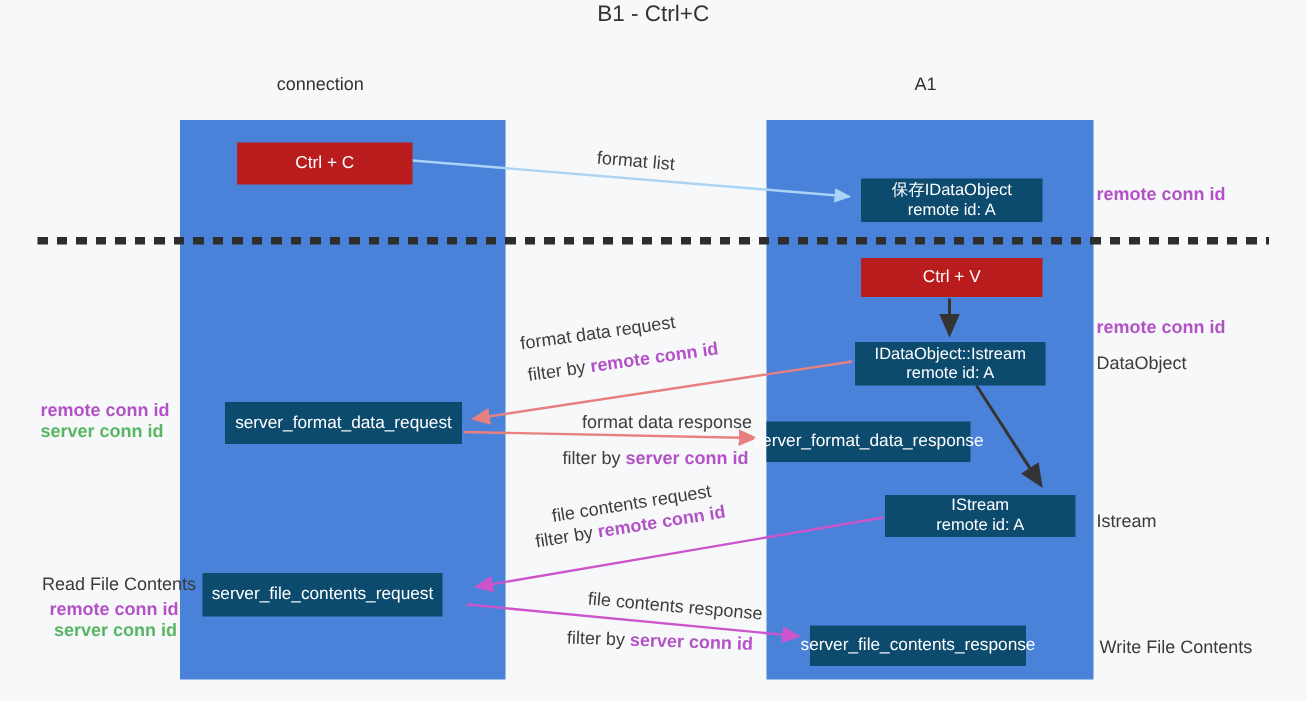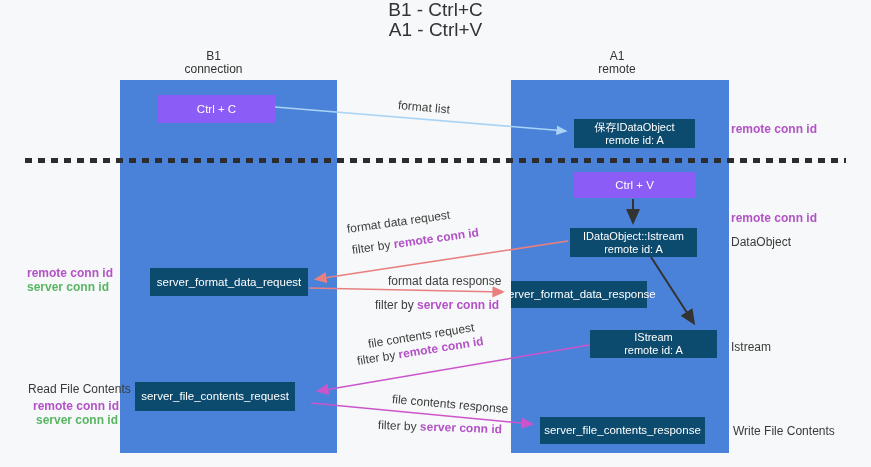--- a/index.html
+++ b/index.html
@@ -7,62 +7,59 @@
   body {
     position:relative;
     background:#f7f8f9;
     font-family:"Liberation Sans", sans-serif;
     color:#3c3c3c;
     overflow:hidden;
   }
   .abs { position:absolute; }
   .title {
     left:0; right:0; top:7; text-align:center;
-    font-size:19px; color:#333; line-height:20px;
+    font-size:15px; color:#333; line-height:20px;
   }
   .col-header {
     text-align:center; font-size:12px; color:#333; line-height:13px; top:50px;
   }
   .lane {
     top:80px; height:373px; background:#4a82d9;
   }
   .lane-left { left:120px; width:217px; }
   .lane-right { left:511px; width:218px; }
   .dashline {
     left:25px; top:158px; width:821px; height:5px; z-index:5;
     background:repeating-linear-gradient(90deg,#2d2d2d 0 7px,transparent 7px 13px);
   }
   .box {
     display:flex; flex-direction:column; align-items:center; justify-content:center;
     color:#fff; text-align:center; font-size:11.5px; line-height:13px; z-index:4;
   }
-  .box.green { background:#8b5cf6; }
+  .box.green { background:#b91c1c; }
   .box.orange { background:#0c4a6e; }
   svg.arrows { left:0; top:0; z-index:3; pointer-events:none; }
   .flow-label { font-size:12px; color:#3d3d3d; white-space:nowrap; z-index:6; transform-origin:left center; }
   .hl-purple { color:#b352c7; font-weight:bold; }
   .hl-green  { color:#58b663; font-weight:bold; }
   .side-label { font-size:12px; white-space:nowrap; z-index:6; }
   .side-label.plain { color:#3a3a3a; }
 </style>
 </head>
 <body>
 
 <div class="abs title">
   <div>B1 - Ctrl+C</div>
-  <div>A1 - Ctrl+V</div>
 </div>
 
 <div class="abs col-header" style="left:105px;width:217px;">
-  <div>B1</div>
   <div>connection</div>
 </div>
 <div class="abs col-header" style="left:509px;width:216px;">
   <div>A1</div>
-  <div>remote</div>
 </div>
 
 <div class="abs lane lane-left"></div>
 <div class="abs lane lane-right"></div>
 
 <div class="abs dashline"></div>
 
 <svg class="abs arrows" width="871" height="467" viewBox="0 0 871 467">
   <defs>
     <marker id="ah-blue" markerWidth="9" markerHeight="8" refX="6" refY="3" orient="auto">
@@ -115,21 +112,21 @@
 
 <div class="abs box orange" style="left:590px;top:330px;width:127px;height:28px;font-size:11px;">
   <div>IStream</div>
   <div>remote id: A</div>
 </div>
 
 <div class="abs box orange" style="left:135px;top:382px;width:160px;height:29px;">
   <div>server_file_contents_request</div>
 </div>
 
-<div class="abs box orange" style="left:540px;top:417px;width:165px;height:27px;">
+<div class="abs box orange" style="left:540px;top:417px;width:144px;height:27px;">
   <div>server_file_contents_response</div>
 </div>
 
 <div class="abs flow-label" style="left:398px;top:98px;transform:rotate(5deg);">format list</div>
 
 <div class="abs flow-label" style="left:347px;top:222px;transform:rotate(-8deg);">format data request</div>
 <div class="abs flow-label" style="left:352px;top:243px;transform:rotate(-8deg);">
   <span>filter by </span><span class="hl-purple" style="color: rgb(179, 82, 199);">remote conn id</span>
 </div>
 

